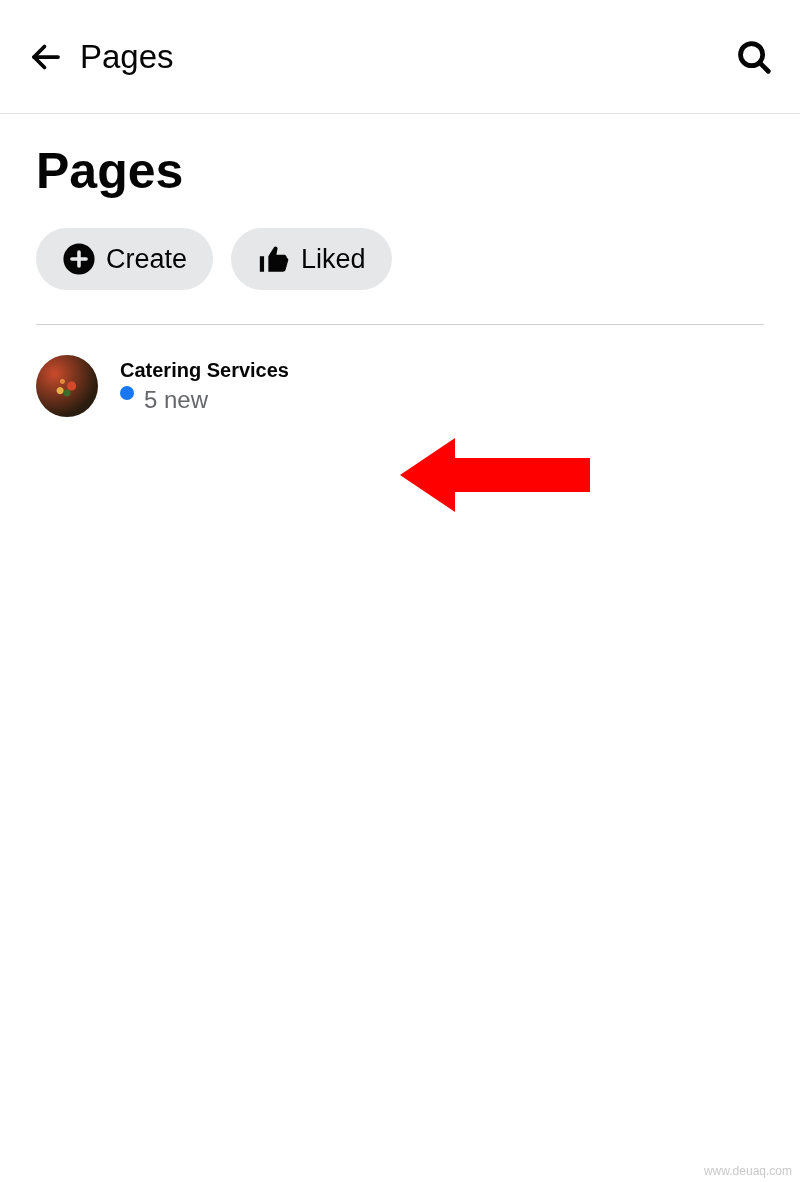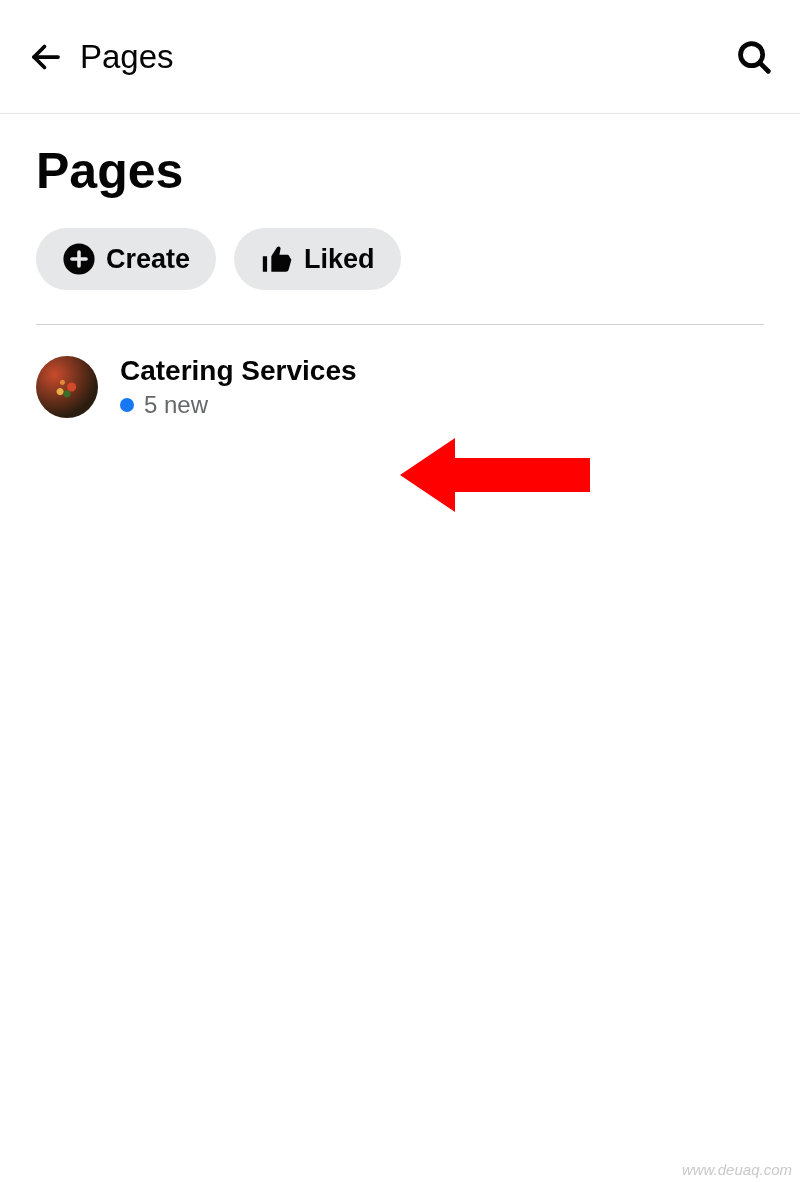--- a/index.html
+++ b/index.html
@@ -71,21 +71,21 @@
     .chip-icon {
       width: 34px;
       height: 34px;
       display: flex;
       align-items: center;
       justify-content: center;
       margin-right: 10px;
     }
     .chip-label {
       font-size: 27px;
-      font-weight: 700;
+      font-weight: 400;
       color: #050505;
     }
     .badge {
       position: absolute;
       top: -4px;
       right: -2px;
       width: 22px;
       height: 22px;
       background: #1877f2;
       border-radius: 50%;
@@ -125,28 +125,27 @@
       background: radial-gradient(circle at 40% 40%, #e28b3a 2px, transparent 3px),
                   radial-gradient(circle at 60% 50%, #d3492a 4px, transparent 5px),
                   radial-gradient(circle at 50% 65%, #3a6e2b 3px, transparent 4px),
                   radial-gradient(circle at 35% 60%, #e8b14a 3px, transparent 4px);
     }
     .page-item-text {
       display: flex;
       flex-direction: column;
     }
     .page-item-title {
-      font-size: 28px;
+      font-size: 20px;
       font-weight: 700;
       color: #050505;
       margin-bottom: 4px;
     }
     .status-row {
       display: flex;
-      align-items: center;
       gap: 10px;
     }
     .status-dot {
       width: 14px;
       height: 14px;
       background: #1877f2;
       border-radius: 50%;
     }
     .status-text {
       font-size: 24px;
@@ -155,23 +154,22 @@
     .arrow-annotation {
       position: absolute;
       left: 400px;
       top: 430px;
       pointer-events: none;
     }
     .watermark {
       position: absolute;
       bottom: 4px;
       right: 8px;
-      font-size: 15px;
+      font-size: 12px;
       color: #c9c9c9;
-      font-style: italic;
     }
   </style>
 </head>
 <body>
 
 <div class="header">
   <div class="back-btn">
     <svg width="36" height="36" viewBox="0 0 24 24" fill="none" stroke="#050505" stroke-width="2.5" stroke-linecap="round" stroke-linejoin="round">
       <line x1="20" y1="12" x2="4" y2="12"></line>
       <polyline points="11 19 4 12 11 5"></polyline>

